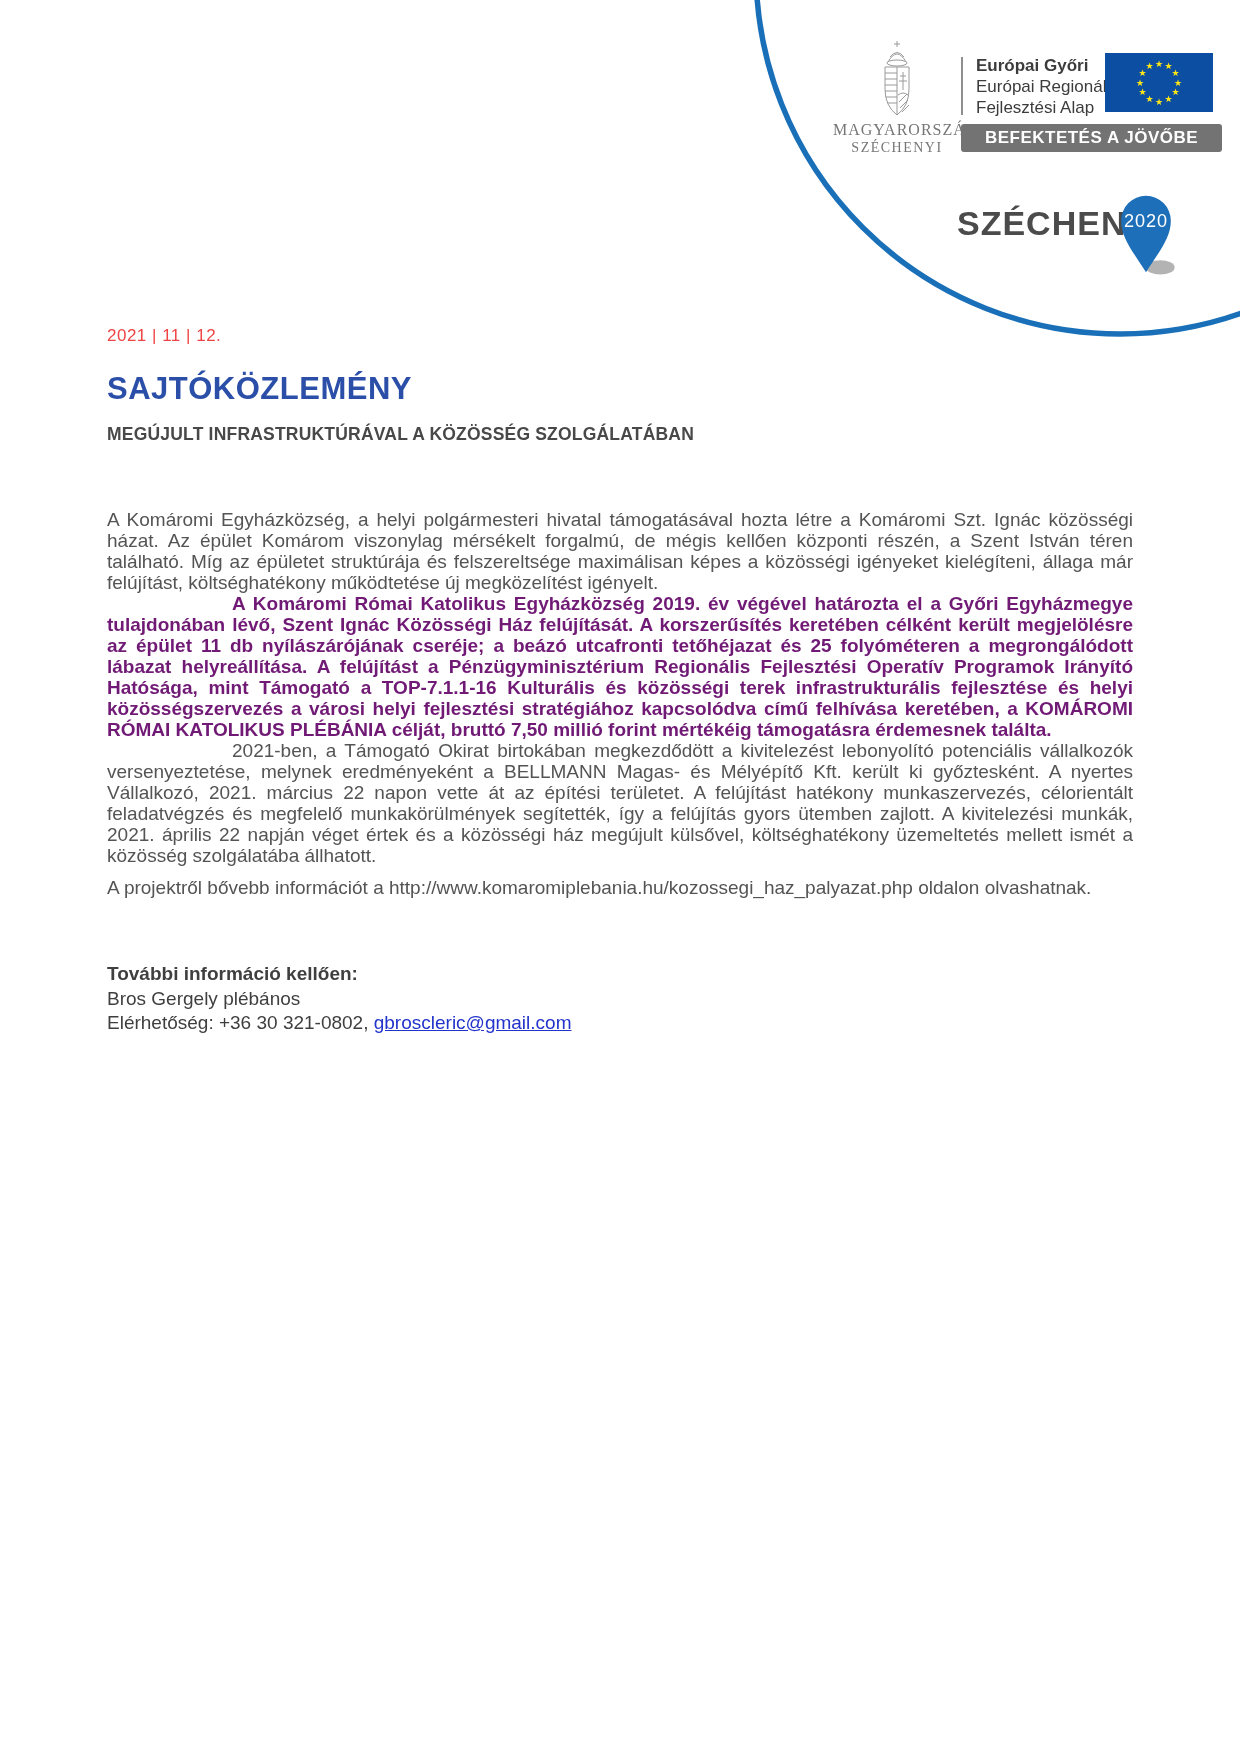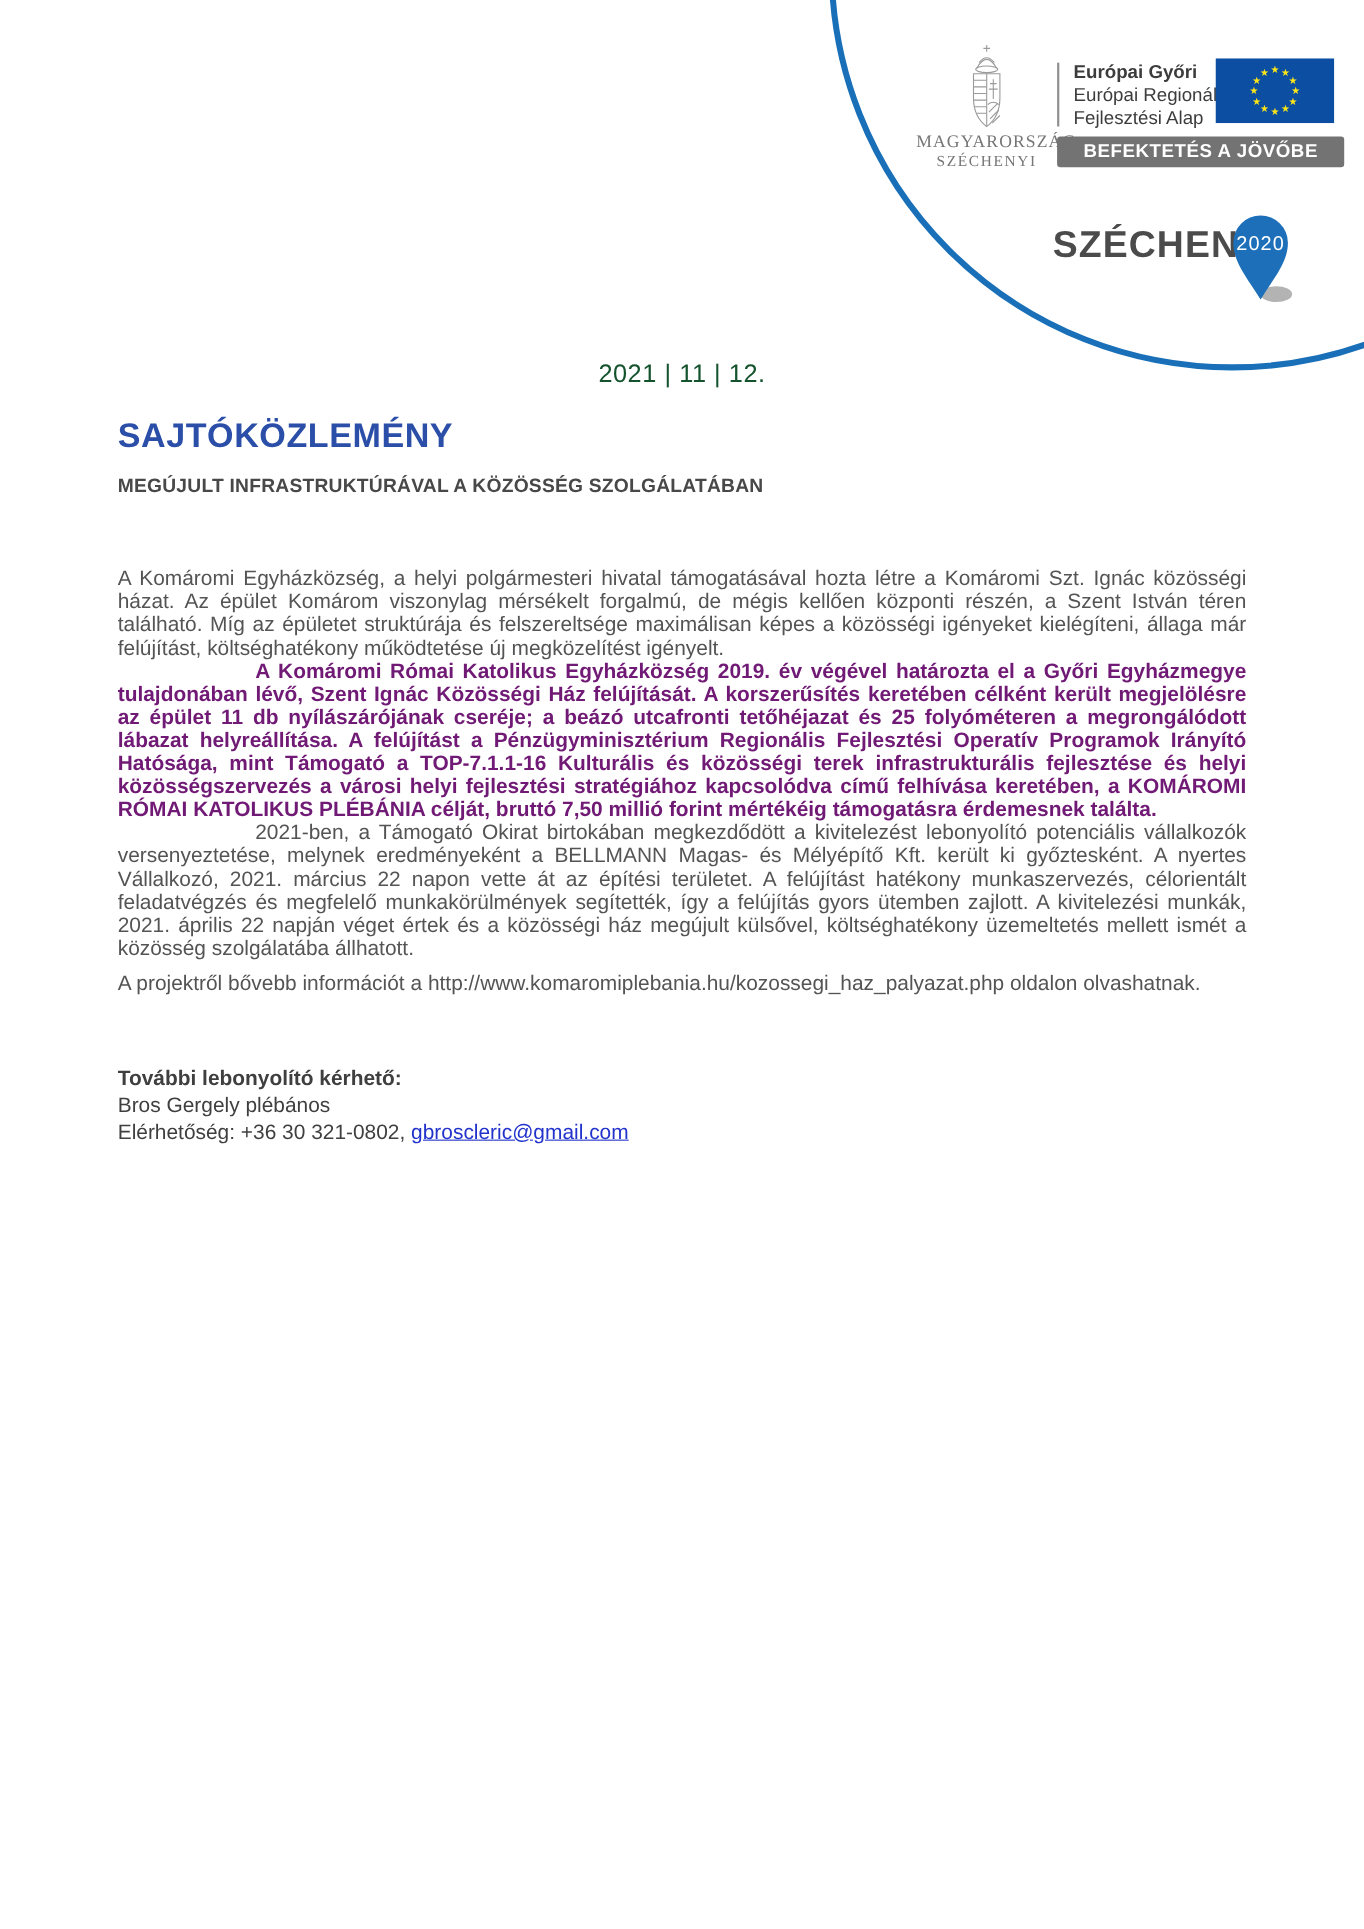--- a/index.html
+++ b/index.html
@@ -39,21 +39,21 @@
 
   
   .sz-word {
     position: absolute; left: 957px; top: 204px;
     font-size: 34px; font-weight: bold; color: #4b4b4b; letter-spacing: 1px; white-space: nowrap;
   }
   .pin-svg { position: absolute; left: 1114px; top: 192px; width: 64px; height: 84px; }
 
   
   .content { position: absolute; left: 107px; top: 326px; width: 1026px; }
-  .date { font-size: 23px; color: #14532d; letter-spacing: 0.5px; text-align: center; }
+  .date { font-size: 17px; color: #ef4444; letter-spacing: 0.5px; }
   .title { margin-top: 25px; font-size: 31px; font-weight: bold; color: #2b4fa8; letter-spacing: 0.5px; }
   .subtitle { margin-top: 17px; font-size: 17.5px; font-weight: bold; color: #484848; letter-spacing: 0.2px; }
   .body-par {
     font-size: 19px; line-height: 21px; text-align: justify; color: #545454;
   }
   .p1 { margin-top: 64px; }
   .p2 { font-weight: bold; color: #701a75; text-indent: 125px; }
   .p3 { text-indent: 125px; }
   .p4 { margin-top: 11px; }
   .contact { margin-top: 64px; font-size: 19px; line-height: 24.5px; color: #3f3f3f; }
@@ -131,19 +131,19 @@
     <h1 class="title">SAJTÓKÖZLEMÉNY</h1>
     <h2 class="subtitle">MEGÚJULT INFRASTRUKTÚRÁVAL A KÖZÖSSÉG SZOLGÁLATÁBAN</h2>
 
     <p class="body-par p1">A Komáromi Egyházközség, a helyi polgármesteri hivatal támogatásával hozta létre a Komáromi Szt. Ignác közösségi házat. Az épület Komárom viszonylag mérsékelt forgalmú, de mégis kellően központi részén, a Szent István téren található. Míg az épületet struktúrája és felszereltsége maximálisan képes a közösségi igényeket kielégíteni, állaga már felújítást, költséghatékony működtetése új megközelítést igényelt.</p>
     <p class="body-par p2">A Komáromi Római Katolikus Egyházközség 2019. év végével határozta el a Győri Egyházmegye tulajdonában lévő, Szent Ignác Közösségi Ház felújítását. A korszerűsítés keretében célként került megjelölésre az épület 11 db nyílászárójának cseréje; a beázó utcafronti tetőhéjazat és 25 folyóméteren a megrongálódott lábazat helyreállítása. A felújítást a Pénzügyminisztérium Regionális Fejlesztési Operatív Programok Irányító Hatósága, mint Támogató a TOP-7.1.1-16 Kulturális és közösségi terek infrastrukturális fejlesztése és helyi közösségszervezés a városi helyi fejlesztési stratégiához kapcsolódva című felhívása keretében, a KOMÁROMI RÓMAI KATOLIKUS PLÉBÁNIA célját, bruttó 7,50 millió forint mértékéig támogatásra érdemesnek találta.</p>
     <p class="body-par p3">2021-ben, a Támogató Okirat birtokában megkezdődött a kivitelezést lebonyolító potenciális vállalkozók versenyeztetése, melynek eredményeként a BELLMANN Magas- és Mélyépítő Kft. került ki győztesként. A nyertes Vállalkozó, 2021. március 22 napon vette át az építési területet. A felújítást hatékony munkaszervezés, célorientált feladatvégzés és megfelelő munkakörülmények segítették, így a felújítás gyors ütemben zajlott. A kivitelezési munkák, 2021. április 22 napján véget értek és a közösségi ház megújult külsővel, költséghatékony üzemeltetés mellett ismét a közösség szolgálatába állhatott.</p>
 
     <p class="body-par p4"><span>A projektről bővebb információt a </span><span>http://www.komaromiplebania.hu/kozossegi_haz_palyazat.php</span><span> oldalon olvashatnak.</span></p>
 
     <div class="contact">
-      <div class="contact-heading">További lebonyolító kérhető:</div>
+      <div class="contact-heading">További információ kellően:</div>
       <div>Bros Gergely plébános</div>
       <div><span>Elérhetőség: +36 30 321-0802, </span><a class="email-link" href="#">gbroscleric@gmail.com</a></div>
     </div>
   </div>
 
 </div>
 
 </body></html>

